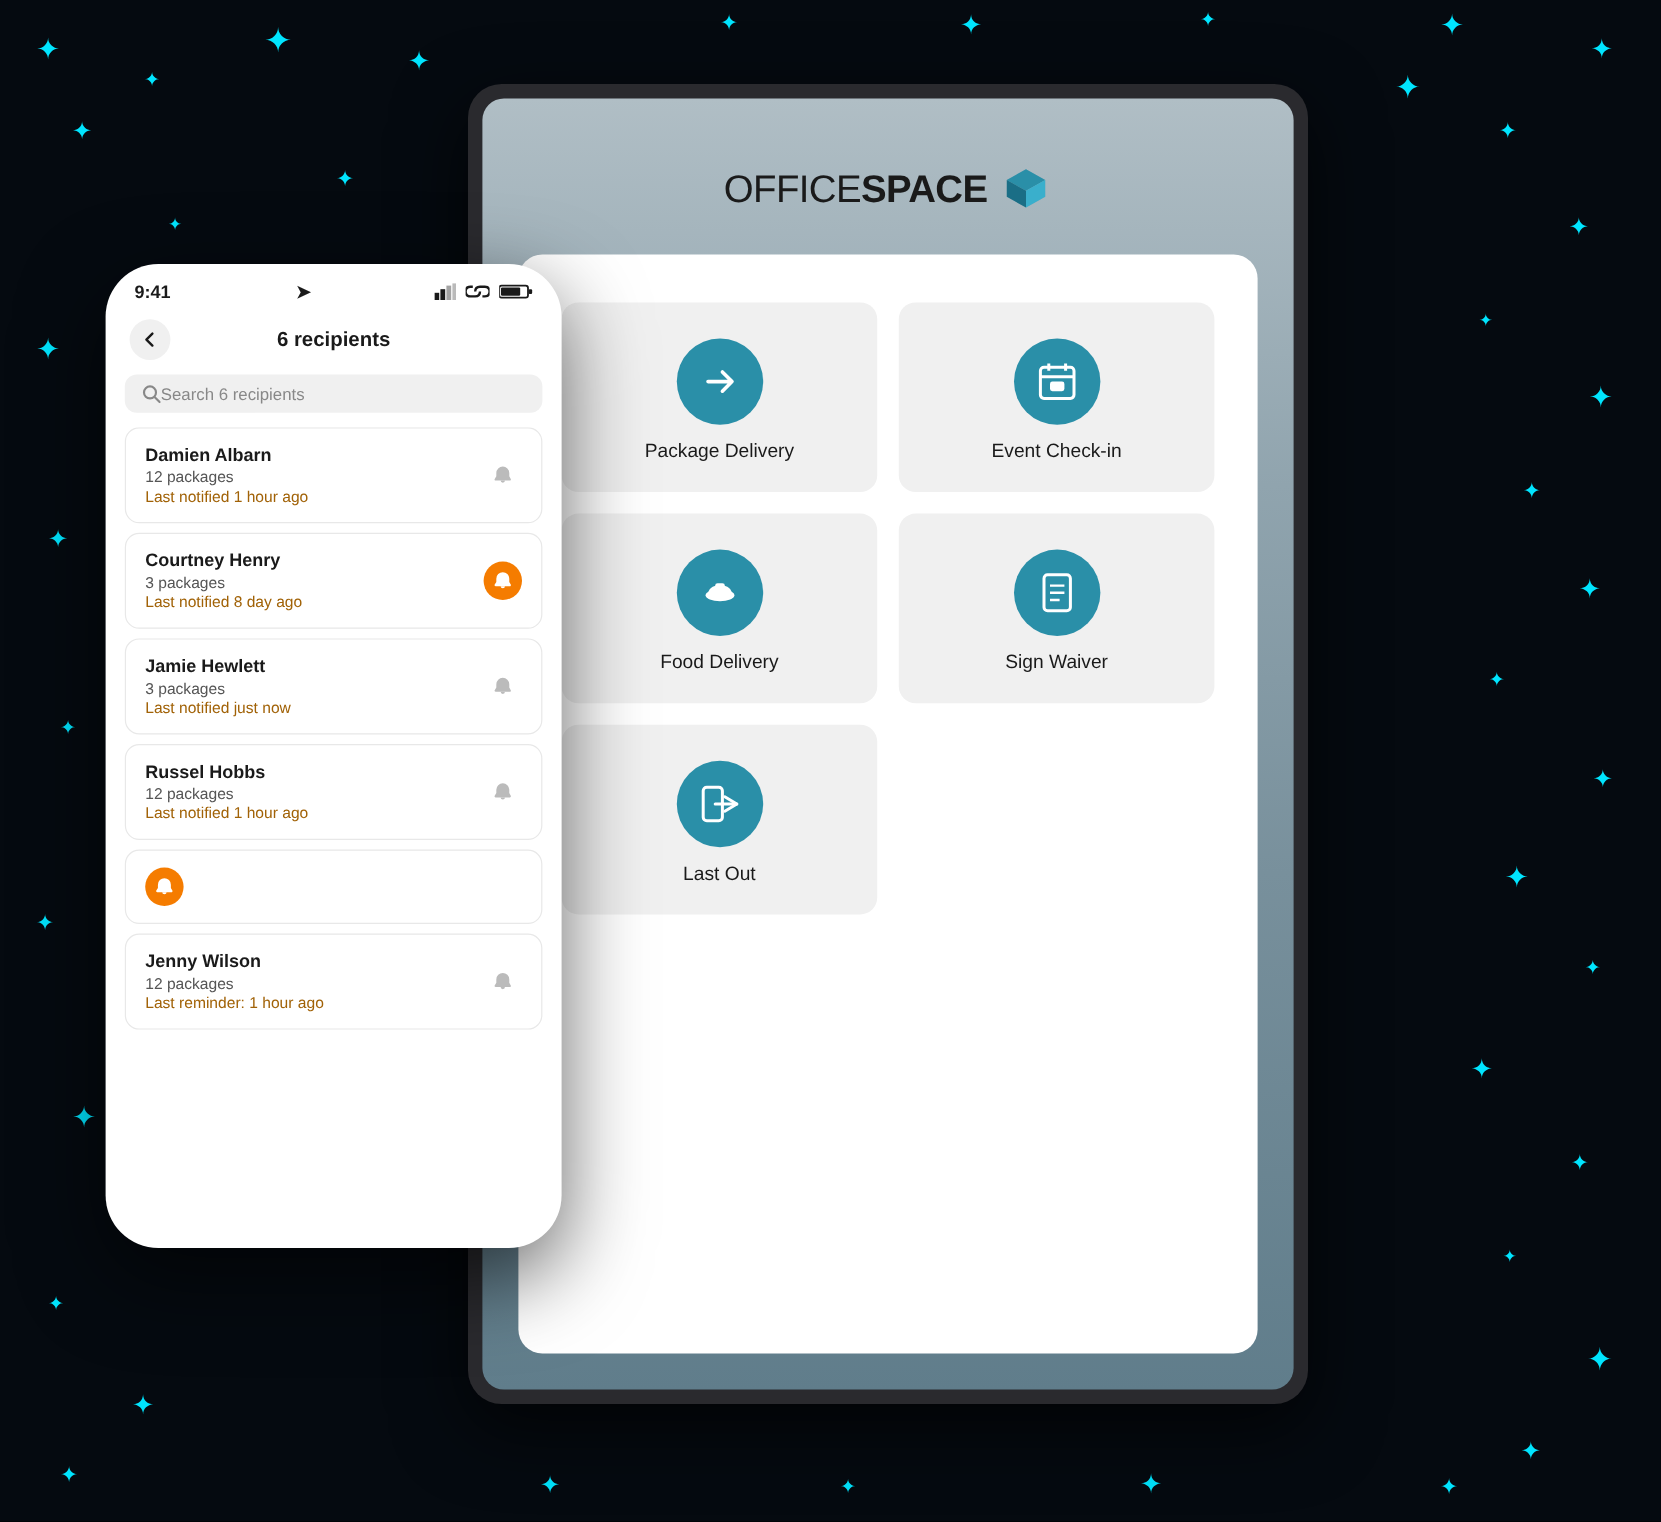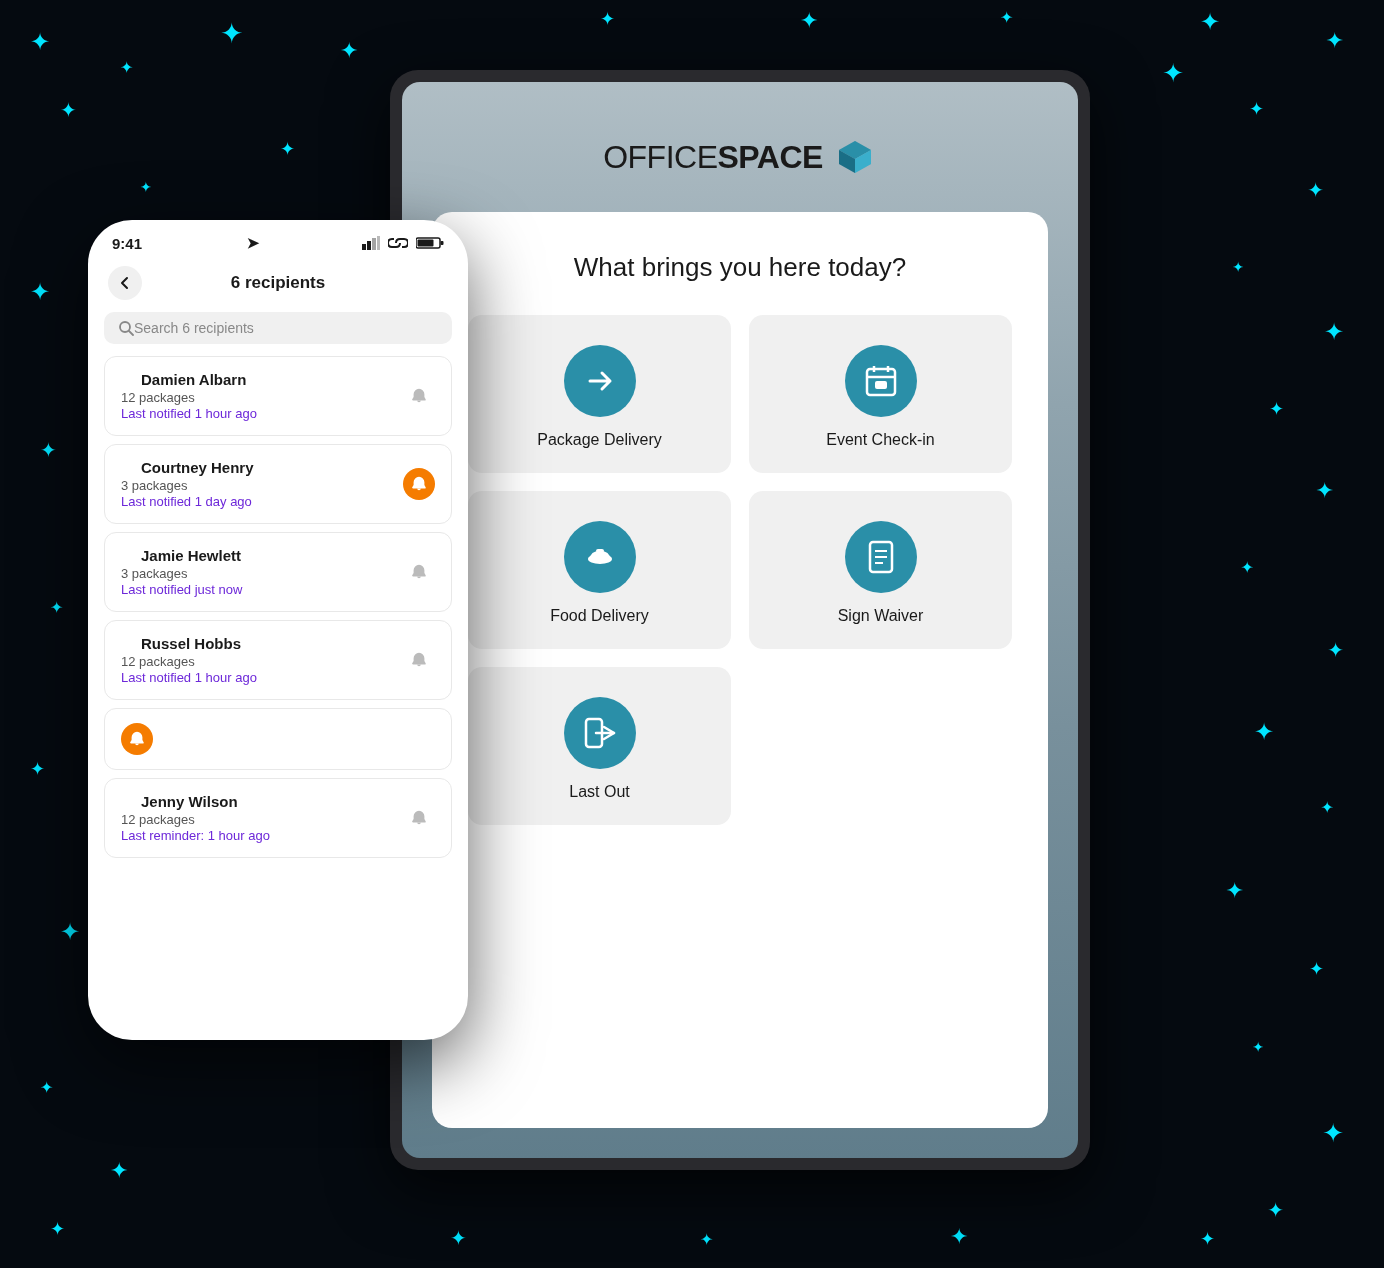--- a/index.html
+++ b/index.html
@@ -238,23 +238,23 @@
       border: 1px solid #e8e8e8;
       border-radius: 12px;
       padding: 14px 16px;
       display: flex;
       align-items: center;
       justify-content: space-between;
       cursor: pointer;
     }
 
     .recipient-info { flex: 1; }
-    .recipient-name { font-size: 15px; font-weight: 600; color: #1a1a1a; margin-bottom: 2px; margin-left: 20px; }
+    .recipient-name { font-size: 15px; font-weight: 600; color: #1a1a1a; margin-bottom: 2px; }
     .recipient-packages { font-size: 13px; color: #555; margin-bottom: 1px; }
-    .recipient-time { font-size: 13px; color: #6d28d9; }
+    .recipient-time { font-size: 13px; color: #a16207; }
 
     .bell-icon {
       width: 32px;
       height: 32px;
       border-radius: 50%;
       display: flex;
       align-items: center;
       justify-content: center;
       flex-shrink: 0;
     }
@@ -332,21 +332,20 @@
         <svg class="logo-icon" viewBox="0 0 44 44" fill="none" xmlns="http://www.w3.org/2000/svg">
           <polygon points="22,6 38,15 38,29 22,38 6,29 6,15" fill="#2a8fa8" opacity="0.3"></polygon>
           <polygon points="22,6 38,15 22,24 6,15" fill="#2a8fa8"></polygon>
           <polygon points="6,15 22,24 22,38 6,29" fill="#1a6e86"></polygon>
           <polygon points="38,15 22,24 22,38 38,29" fill="#3aafcc"></polygon>
         </svg>
       </div>
     </div>
 
     <div class="tablet-content-card">
-      <h2 class="tablet-question">What brings you here today?</h2>
 
       <div class="tablet-grid">
 
 
         <div class="tablet-option">
           <div class="option-icon-circle">
             <svg viewBox="0 0 36 36">
                 <circle cx="18" cy="18" r="14" fill="none"></circle>
                 <path d="M8 18 L28 18 M20 10 L28 18 L20 26" stroke="#fff" stroke-width="3" fill="none" stroke-linecap="round" stroke-linejoin="round"></path>
               </svg>
@@ -460,21 +459,21 @@
         <svg viewBox="0 0 20 20" xmlns="http://www.w3.org/2000/svg">
           <path d="M10 2a6 6 0 0 0-6 6v3l-1.5 2.5A1 1 0 0 0 3.5 15h13a1 1 0 0 0 .866-1.5L16 11V8a6 6 0 0 0-6-6z" fill="#bbb"></path>
           <path d="M8 15a2 2 0 0 0 4 0" fill="#bbb"></path>
         </svg>
       </div>
     </div>
       <div class="recipient-item">
       <div class="recipient-info">
         <div class="recipient-name">Courtney Henry</div>
         <div class="recipient-packages">3 packages</div>
-        <div class="recipient-time">Last notified 1 day ago</div>
+        <div class="recipient-time">Last notified 8 day ago</div>
       </div>
       <div class="bell-icon orange">
         <svg viewBox="0 0 20 20" xmlns="http://www.w3.org/2000/svg">
           <path d="M10 2a6 6 0 0 0-6 6v3l-1.5 2.5A1 1 0 0 0 3.5 15h13a1 1 0 0 0 .866-1.5L16 11V8a6 6 0 0 0-6-6z" fill="#fff"></path>
           <path d="M8 15a2 2 0 0 0 4 0" fill="#fff"></path>
         </svg>
       </div>
     </div>
       <div class="recipient-item">
       <div class="recipient-info">

